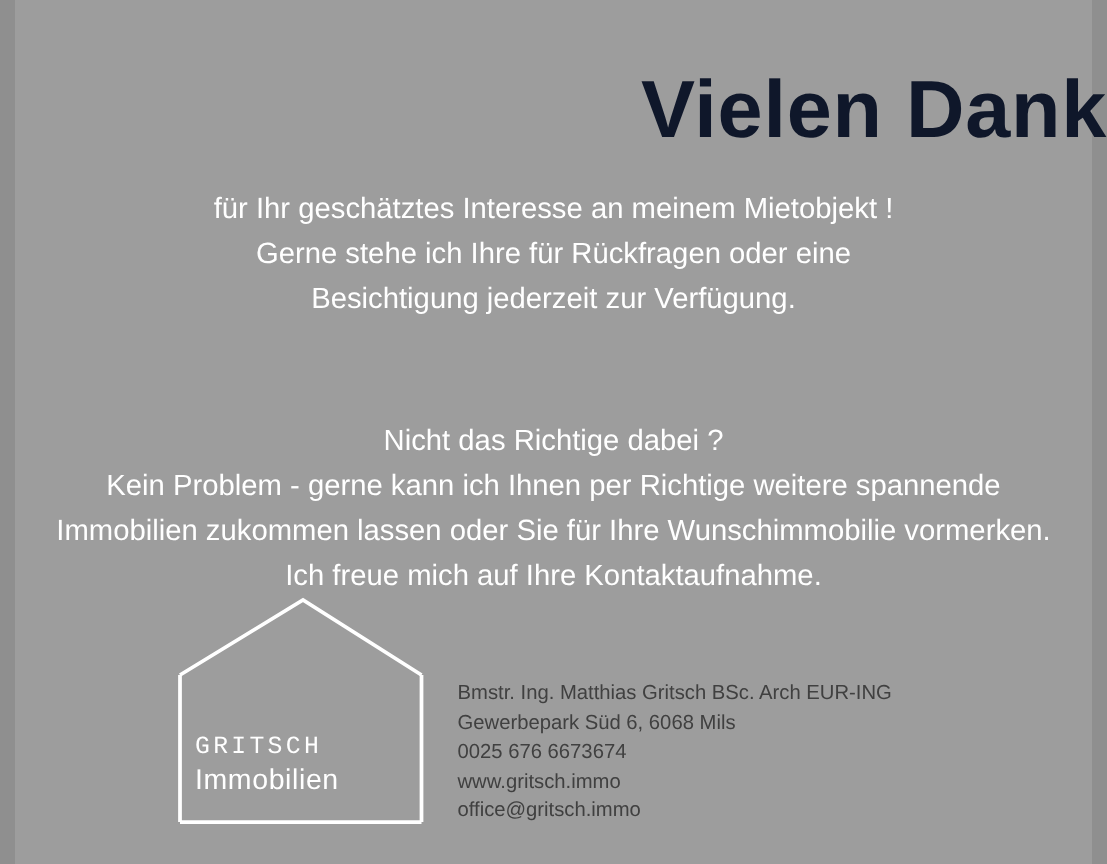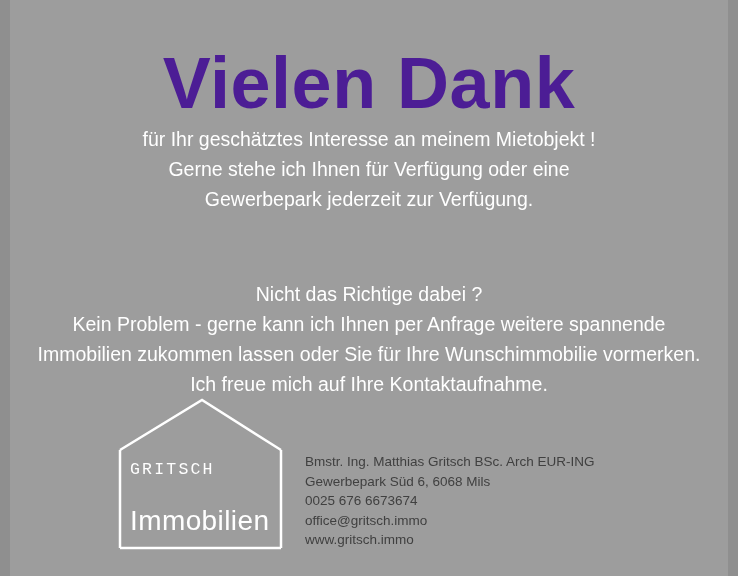--- a/index.html
+++ b/index.html
@@ -33,25 +33,25 @@
     right: 0; top: 0; bottom: 0;
     width: 10px;
     background: #8f8f8f;
   }
 
   .title {
     position: absolute;
     top: 44px;
     left: 0;
     width: 100%;
-    text-align: center;
-    font-size: 72px;
+    text-align: right;
+    font-size: 54px;
     font-weight: bold;
     letter-spacing: 0.5px;
-    color: #4c1d95;
+    color: #0f172a;
     line-height: 1.1;
   }
 
   .body-block {
     position: absolute;
     left: 0;
     width: 100%;
     text-align: center;
     font-size: 19.5px;
     line-height: 30px;
@@ -84,24 +84,23 @@
   }
   .logo-text .g1 {
     display: block;
     font-size: 16.5px;
     letter-spacing: 2.2px;
     line-height: 20px;
     font-family: Liberation Mono, monospace;
   }
   .logo-text .g2 {
     display: block;
-    font-size: 28px;
+    font-size: 19px;
     letter-spacing: 0.4px;
     line-height: 26px;
-    margin-top: 28px;
   }
 
   .contact {
     position: absolute;
     left: 305px;
     top: 452px;
     font-size: 13.5px;
     line-height: 19.5px;
     color: #404040;
     text-align: left;
@@ -113,27 +112,27 @@
 
 <div class="slide">
 
   <div class="edge-left"></div>
   <div class="edge-right"></div>
 
   <div class="title">Vielen Dank</div>
 
   <div class="body-block block-1">
     <span class="line">für Ihr geschätztes Interesse an meinem Mietobjekt !</span>
-    <span class="line">Gerne stehe ich Ihnen für Verfügung oder eine</span>
-    <span class="line">Gewerbepark jederzeit zur Verfügung.</span>
+    <span class="line">Gerne stehe ich Ihre für Rückfragen oder eine</span>
+    <span class="line">Besichtigung jederzeit zur Verfügung.</span>
   </div>
 
   <div class="body-block block-2">
     <span class="line">Nicht das Richtige dabei ?</span>
-    <span class="line">Kein Problem - gerne kann ich Ihnen per Anfrage weitere spannende</span>
+    <span class="line">Kein Problem - gerne kann ich Ihnen per Richtige weitere spannende</span>
     <span class="line">Immobilien zukommen lassen oder Sie für Ihre Wunschimmobilie vormerken.</span>
     <span class="line">Ich freue mich auf Ihre Kontaktaufnahme.</span>
   </div>
 
   <div class="logo">
     <svg width="165" height="152" viewBox="0 0 165 152" aria-hidden="true">
       <polyline points="2,52 84,2 163,52" fill="none" stroke="#ffffff" stroke-width="2.5" stroke-linejoin="miter" stroke-linecap="butt"></polyline>
       <line x1="2" y1="52" x2="2" y2="150" stroke="#ffffff" stroke-width="2.5"></line>
       <line x1="163" y1="52" x2="163" y2="150" stroke="#ffffff" stroke-width="2.5"></line>
       <line x1="2" y1="150" x2="163" y2="150" stroke="#ffffff" stroke-width="2.5"></line>
@@ -141,17 +140,17 @@
     <div class="logo-text">
       <span class="g1">GRITSCH</span>
       <span class="g2">Immobilien</span>
     </div>
   </div>
 
   <div class="contact">
     <span>Bmstr. Ing. Matthias Gritsch BSc. Arch EUR-ING</span>
     <span>Gewerbepark Süd 6, 6068 Mils</span>
     <span>0025 676 6673674</span>
+    <span>www.gritsch.immo</span>
     <span>office@gritsch.immo</span>
-    <span>www.gritsch.immo</span>
   </div>
 
 </div>
 
 </body></html>

